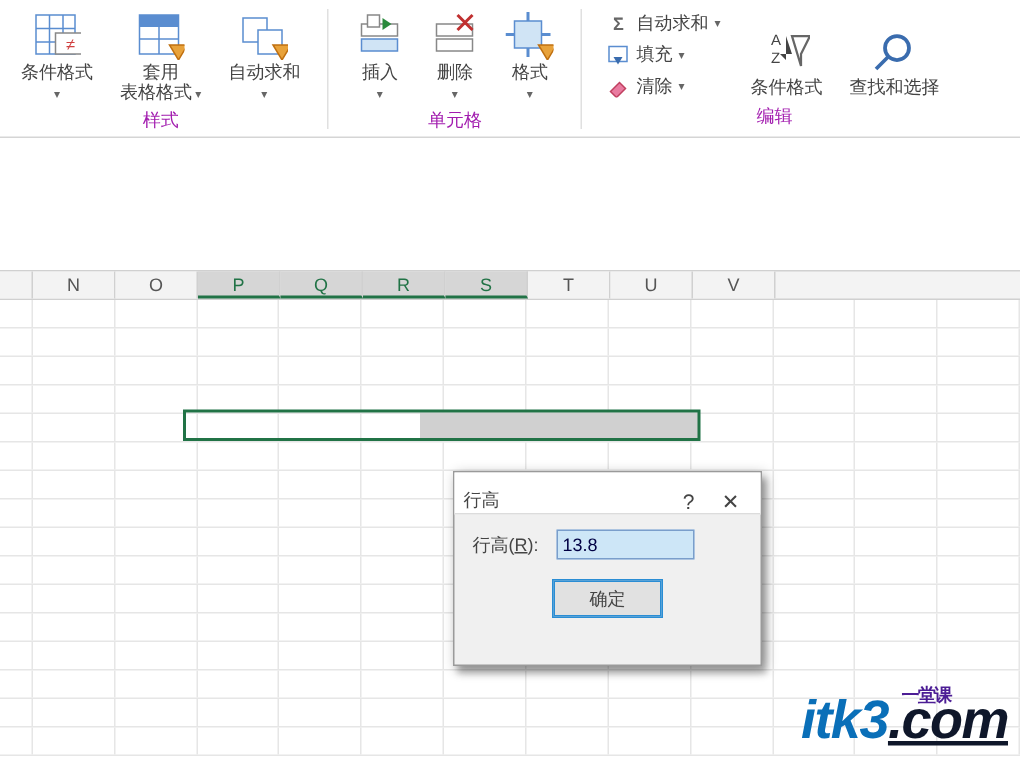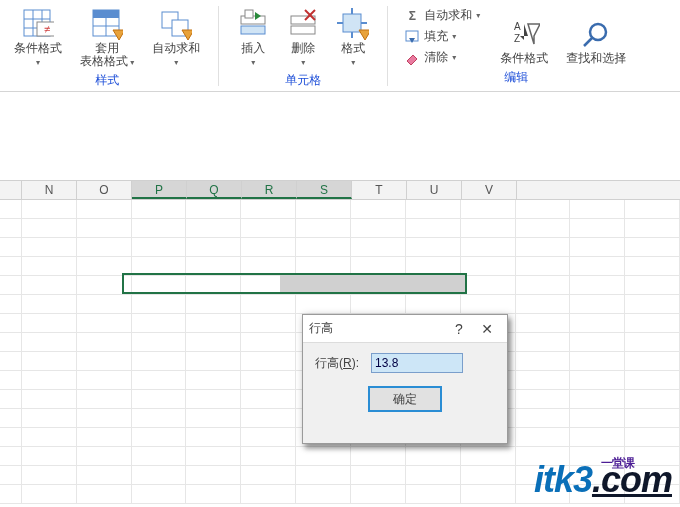--- a/index.html
+++ b/index.html
@@ -1,20 +1,20 @@
 <!DOCTYPE html>
 <html><head>
 <meta charset="utf-8">
 <style>
   * { box-sizing: border-box; }
   body { margin:0; font-family:"Microsoft YaHei","Segoe UI",sans-serif; font-size:12px; color:#444; background:#fff; width:680px; height:507px; overflow:hidden; position:relative; }
   .ribbon { background:#fff; padding:6px 4px 0; display:flex; align-items:flex-start; gap:4px; border-bottom:1px solid #d5d5d5; }
   .group { display:flex; flex-direction:column; align-items:center; padding:0 6px 2px; }
   .group-items { display:flex; align-items:flex-end; gap:10px; }
-  .group-label { font-size:12px; color:#1d4ed8; margin-top:2px; }
+  .group-label { font-size:12px; color:#a21caf; margin-top:2px; }
   .sep { width:1px; height:80px; background:#e0e0e0; margin:0 4px; }
   .big-btn { display:flex; flex-direction:column; align-items:center; cursor:pointer; padding:2px 4px; }
   .big-btn .icn { width:32px; height:32px; margin-bottom:2px; }
   .big-btn .lbl { font-size:12px; color:#444; text-align:center; line-height:1.1; }
   .drop { font-size:8px; color:#666; }
   .small-list { display:flex; flex-direction:column; gap:2px; padding-right:4px; }
   .small-btn { display:flex; align-items:center; gap:4px; cursor:pointer; padding:1px 2px; font-size:12px; color:#444; }
   .small-btn .sicn { width:16px; height:16px; display:flex; align-items:center; justify-content:center; }
   .sheet { position:relative; }
   .colhdrs { display:flex; border-bottom:1px solid #d0d0d0; border-top:1px solid #d0d0d0; height:20px; background:#f3f3f3; }
@@ -22,21 +22,21 @@
   .colhdr.first { width:22px; }
   .colhdr.sel { background:#d6d6d6; color:#217346; border-bottom:2px solid #217346; }
   .gridrows { }
   .row { display:flex; height:19px; border-bottom:1px solid #e6e6e6; }
   .cell { width:55px; border-right:1px solid #e6e6e6; }
   .cell.first { width:22px; }
   .selection-box { position:absolute; border:2px solid #217346; background:rgba(0,0,0,0); pointer-events:none; }
   .selection-fill { position:absolute; background:#d0d0d0; pointer-events:none; }
   .dialog-shadow { position:absolute; left:305px; top:319px; width:206px; height:130px; background:rgba(0,0,0,0.25); filter:blur(2px); }
   .dialog { position:absolute; left:302px; top:314px; width:206px; height:130px; background:#f0f0f0; border:1px solid #9a9a9a; box-shadow:2px 2px 8px rgba(0,0,0,.3); font-size:12px; }
-  .dlg-title { display:flex; align-items:center; height:28px; padding:0 6px; background:#fff; border-bottom:1px solid #dcdcdc; }
+  .dlg-title { display:flex; align-items:flex-end; height:28px; padding:0 6px; background:#fff; border-bottom:1px solid #dcdcdc; }
   .dlg-title .t { flex:1; font-size:12px; }
   .dlg-title .b { width:28px; text-align:center; font-size:14px; color:#444; cursor:pointer; }
   .dlg-body { padding:10px 12px; }
   .dlg-row { display:flex; align-items:center; gap:12px; }
   .dlg-input { width:92px; height:20px; border:1px solid #7a9ecb; background:#fff; color:#004; padding:0 3px; font-size:12px; }
   .dlg-input.selected { background:#cde6f7; }
   .dlg-btns { display:flex; justify-content:center; margin-top:14px; }
   .dlg-btn { width:72px; height:24px; border:1px solid #adadad; background:#e1e1e1; text-align:center; line-height:22px; cursor:pointer; font-size:12px; }
   .dlg-btn.primary { border:1px solid #2a8dd4; box-shadow:0 0 0 1px #2a8dd4; }
   .watermark { position:absolute; right:8px; bottom:6px; font-family:Arial,sans-serif; font-weight:bold; font-style:italic; font-size:36px; color:#0a6fb8; letter-spacing:-1px; }

